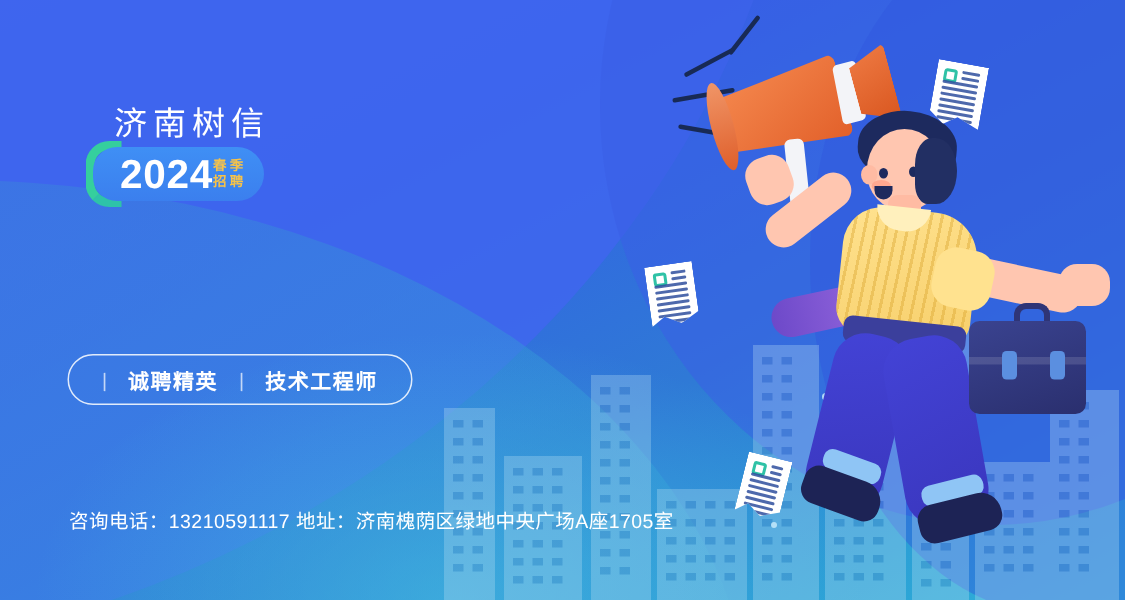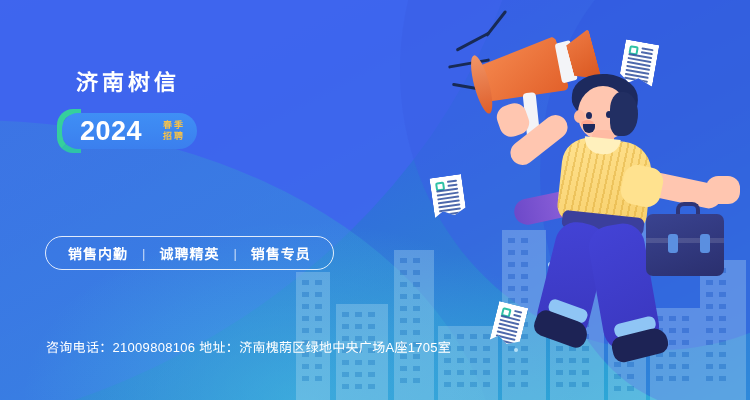--- a/index.html
+++ b/index.html
@@ -60,43 +60,43 @@
     font-family:"Liberation Sans","DejaVu Sans",sans-serif;
     text-shadow:0 3px 0 rgba(20,60,160,.28);
     -webkit-text-stroke:1px #fff;
   }
 
   .brandcol{
     margin-left:20px; margin-top:6px;
     display:flex; flex-direction:column; align-items:flex-start;
   }
   .brand-name{
-    font-size:22px; font-weight:700; color:#ffffff; letter-spacing:4px;
-    margin-bottom:17px; padding-left:14px;
+    font-size:22px; font-weight:400; color:#ffffff; letter-spacing:4px;
+    margin-bottom:2px; padding-left:14px;
   }
   .badge-wrap{ position:relative; display:flex; align-items:center; }
   .swoosh{
     position:absolute; left:-7px; top:-4px; width:26px; height:44px;
     overflow:hidden;
   }
   .swoosh::before{
     content:""; position:absolute; left:2px; top:0;
     width:30px; height:44px; border-radius:16px 0 0 16px;
     border-left:6px solid #35cf9d;
     border-top:6px solid #35cf9d;
     border-bottom:6px solid #2ec3a8;
     border-right:none;
     box-sizing:border-box;
   }
   .badge{
     position:relative;
     background:linear-gradient(180deg,#3f8ff5,#3b7fee);
     border-radius:16px 18px 18px 16px;
     padding:4px 14px 4px 18px;
-    display:flex; align-items:center; gap:21px; min-height:36px;justify-content:center;
+    display:flex; align-items:center; gap:0; min-height:36px;justify-content:center;
   }
   .badge-year{
     font-size:27px; font-weight:800; color:#ffffff; letter-spacing:.5px;
     line-height:1;
   }
   .badge-sub{
     display:grid; grid-template-columns:auto auto; gap:1px 2px;
     font-size:9px; font-weight:700; color:#f5c24a; line-height:1.05;
   }
   .badge-sub span{ display:block; }
@@ -560,28 +560,27 @@
               <span>招</span>
               <span>聘</span>
             </div>
           </div>
         </div>
       </div>
     </div>
 
 
     <div class="pill">
-      <span class="pill-item">销售内勤</span>
       <span class="pill-sep">|</span>
       <span class="pill-item">诚聘精英</span>
       <span class="pill-sep">|</span>
-      <span class="pill-item">销售专员</span>
+      <span class="pill-item">技术工程师</span>
     </div>
 
-    <div class="contact">咨询电话：21009808106 地址：济南槐荫区绿地中央广场A座1705室</div>
+    <div class="contact">咨询电话：13210591117 地址：济南槐荫区绿地中央广场A座1705室</div>
   </div>
 
   <div class="illus">
 
     <div class="sound" style="left:4px;top:40px;width:38px;transform:rotate(-28deg);"></div>
     <div class="sound" style="left:-2px;top:62px;width:42px;transform:rotate(-10deg);"></div>
     <div class="sound" style="left:2px;top:86px;width:38px;transform:rotate(10deg);"></div>
     <div class="sound" style="left:30px;top:22px;width:32px;transform:rotate(-52deg);"></div>
 
     <div class="mega">

